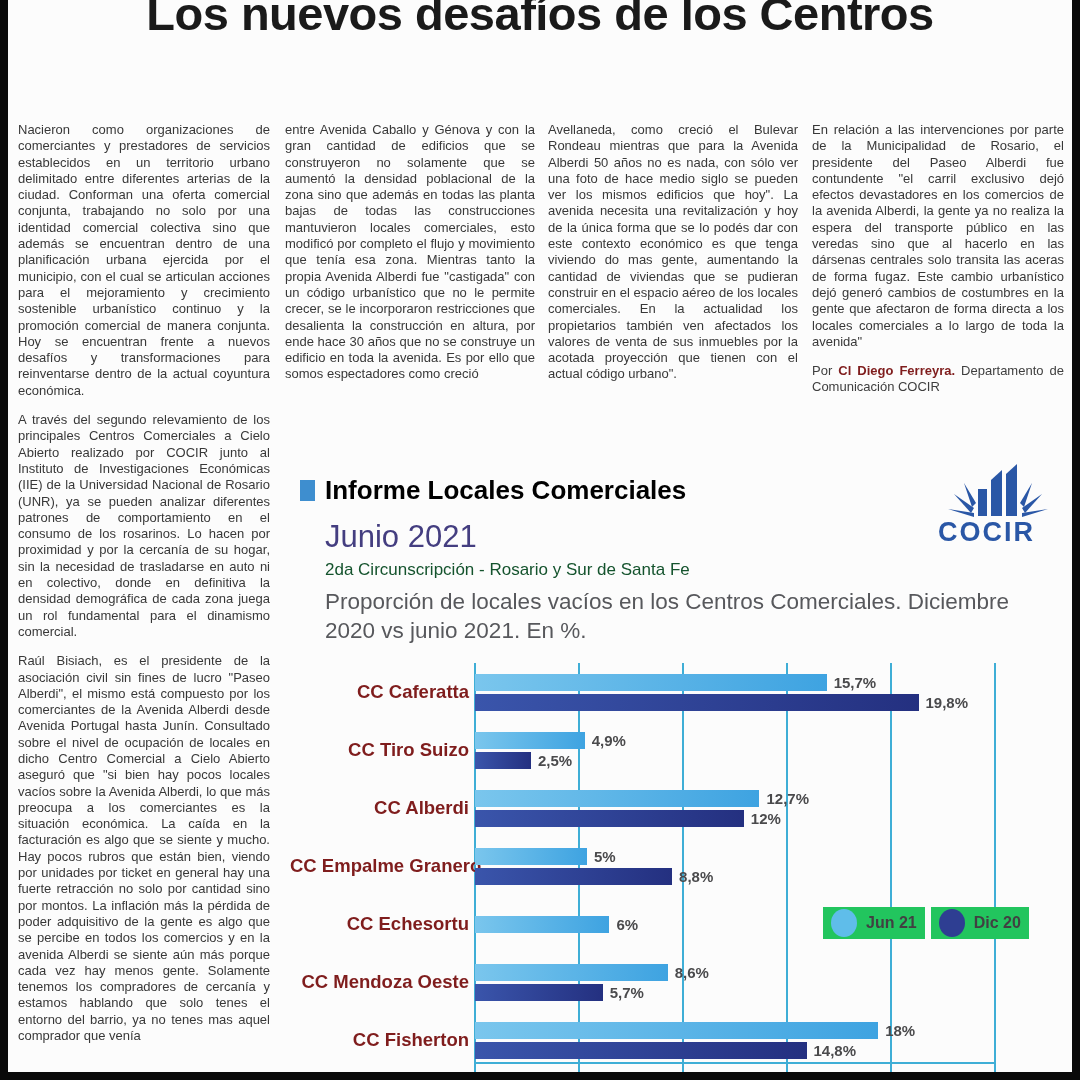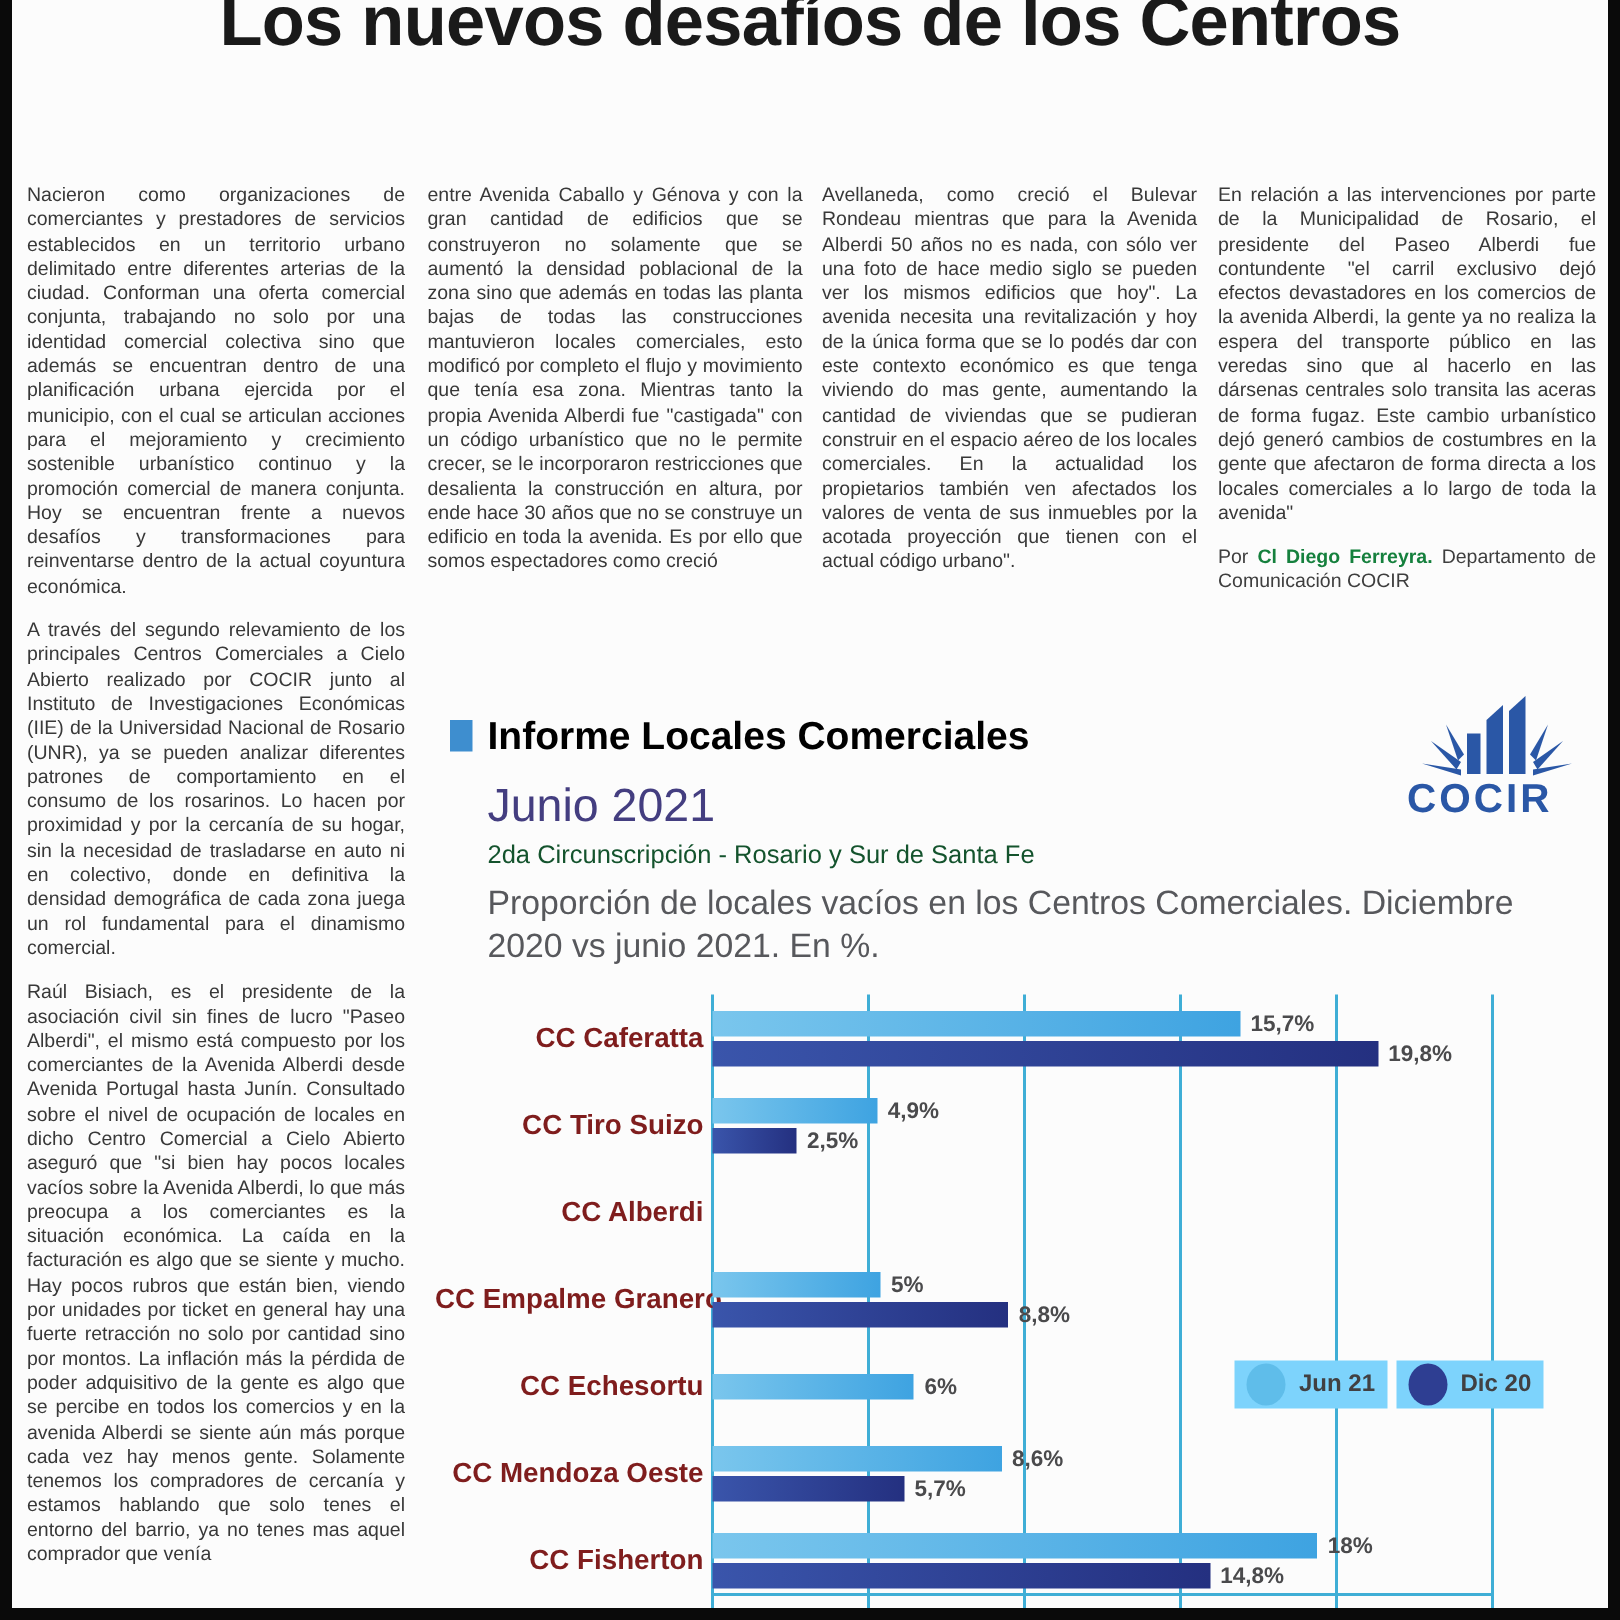--- a/index.html
+++ b/index.html
@@ -25,21 +25,21 @@
     position:absolute; top:122px;
     font-size:13px; line-height:16.3px; color:#383838;
     text-align:justify;
   }
   .col p { margin-bottom:13px; }
   #col1 { left:10px;  width:252px; height:950px; overflow:hidden; }
   #col2 { left:277px; width:250px; }
   #col3 { left:540px; width:250px; }
   #col4 { left:804px; width:252px; }
   .byline { margin-top:4px; color:#3e3e3e; }
-  .byline b { color:#15803d; }
+  .byline b { color:#7f1d1d; }
   
   .report {
     position:absolute; left:282px; top:455px; width:782px; height:617px;
     background:#fcfcfc; overflow:hidden;
   }
   .kicker-row { display:flex; align-items:center; gap:10px; padding:20px 0 0 10px; }
   .kicker-bullet { width:15px; height:21px; background:#3e8ecf; }
   .kicker-text { font-size:26px; font-weight:bold; color:#000000; }
   .period { margin:13px 0 0 35px; font-size:31px; color:#443e80; }
   .region { margin:5px 0 0 35px; font-size:17px; color:#14532d; }
@@ -67,21 +67,21 @@
   .bar-line { display:flex; align-items:center; height:17px; }
   .bar { height:17px; flex-shrink:0; }
   .bar-light { background:linear-gradient(to right,#7ac6ed,#3ea3e1); }
   .bar-dark  { background:linear-gradient(to right,#3a55ab,#243080); }
   .bar-value {
     margin-left:7px; font-weight:bold; font-size:15px; color:#4a4a4c;
     white-space:nowrap;
   }
   
   .legend { position:absolute; left:533px; top:244px; display:flex; gap:6px; z-index:2; }
-  .legend-item { display:flex; align-items:center; gap:9px; background:#7dd3fc; padding:2px 8px; }
+  .legend-item { display:flex; align-items:center; gap:9px; background:#22c55e; padding:2px 8px; }
   .legend-dot { width:26px; height:28px; border-radius:50%; flex-shrink:0; }
   .legend-label { font-weight:bold; font-size:16px; color:#414042; white-space:nowrap; }
 </style>
 </head>
 <body>
 
 <div class="page">
 
   <h1 class="headline">
     <span class="hl-line">Los nuevos desafíos de los Centros</span>
@@ -165,20 +165,30 @@
                 <span class="bar-value">4,9%</span>
               </div>
               <div class="bar-line">
                 <div class="bar bar-dark" style="width: 10%;"></div>
                 <span class="bar-value">2,5%</span>
               </div>
             </div>
           </div>
           <div class="chart-row">
             <div class="cat-label">CC Alberdi</div>
+            <div class="bars">
+              <div class="bar-line">
+                <div class="bar bar-light" style="width: 50.8%;"></div>
+                <span class="bar-value">12,7%</span>
+              </div>
+              <div class="bar-line">
+                <div class="bar bar-dark" style="width: 48%;"></div>
+                <span class="bar-value">12%</span>
+              </div>
+            </div>
           </div>
           <div class="chart-row">
             <div class="cat-label">CC Empalme Granero</div>
             <div class="bars">
               <div class="bar-line">
                 <div class="bar bar-light" style="width: 20%;"></div>
                 <span class="bar-value">5%</span>
               </div>
               <div class="bar-line">
                 <div class="bar bar-dark" style="width: 35.2%;"></div>

